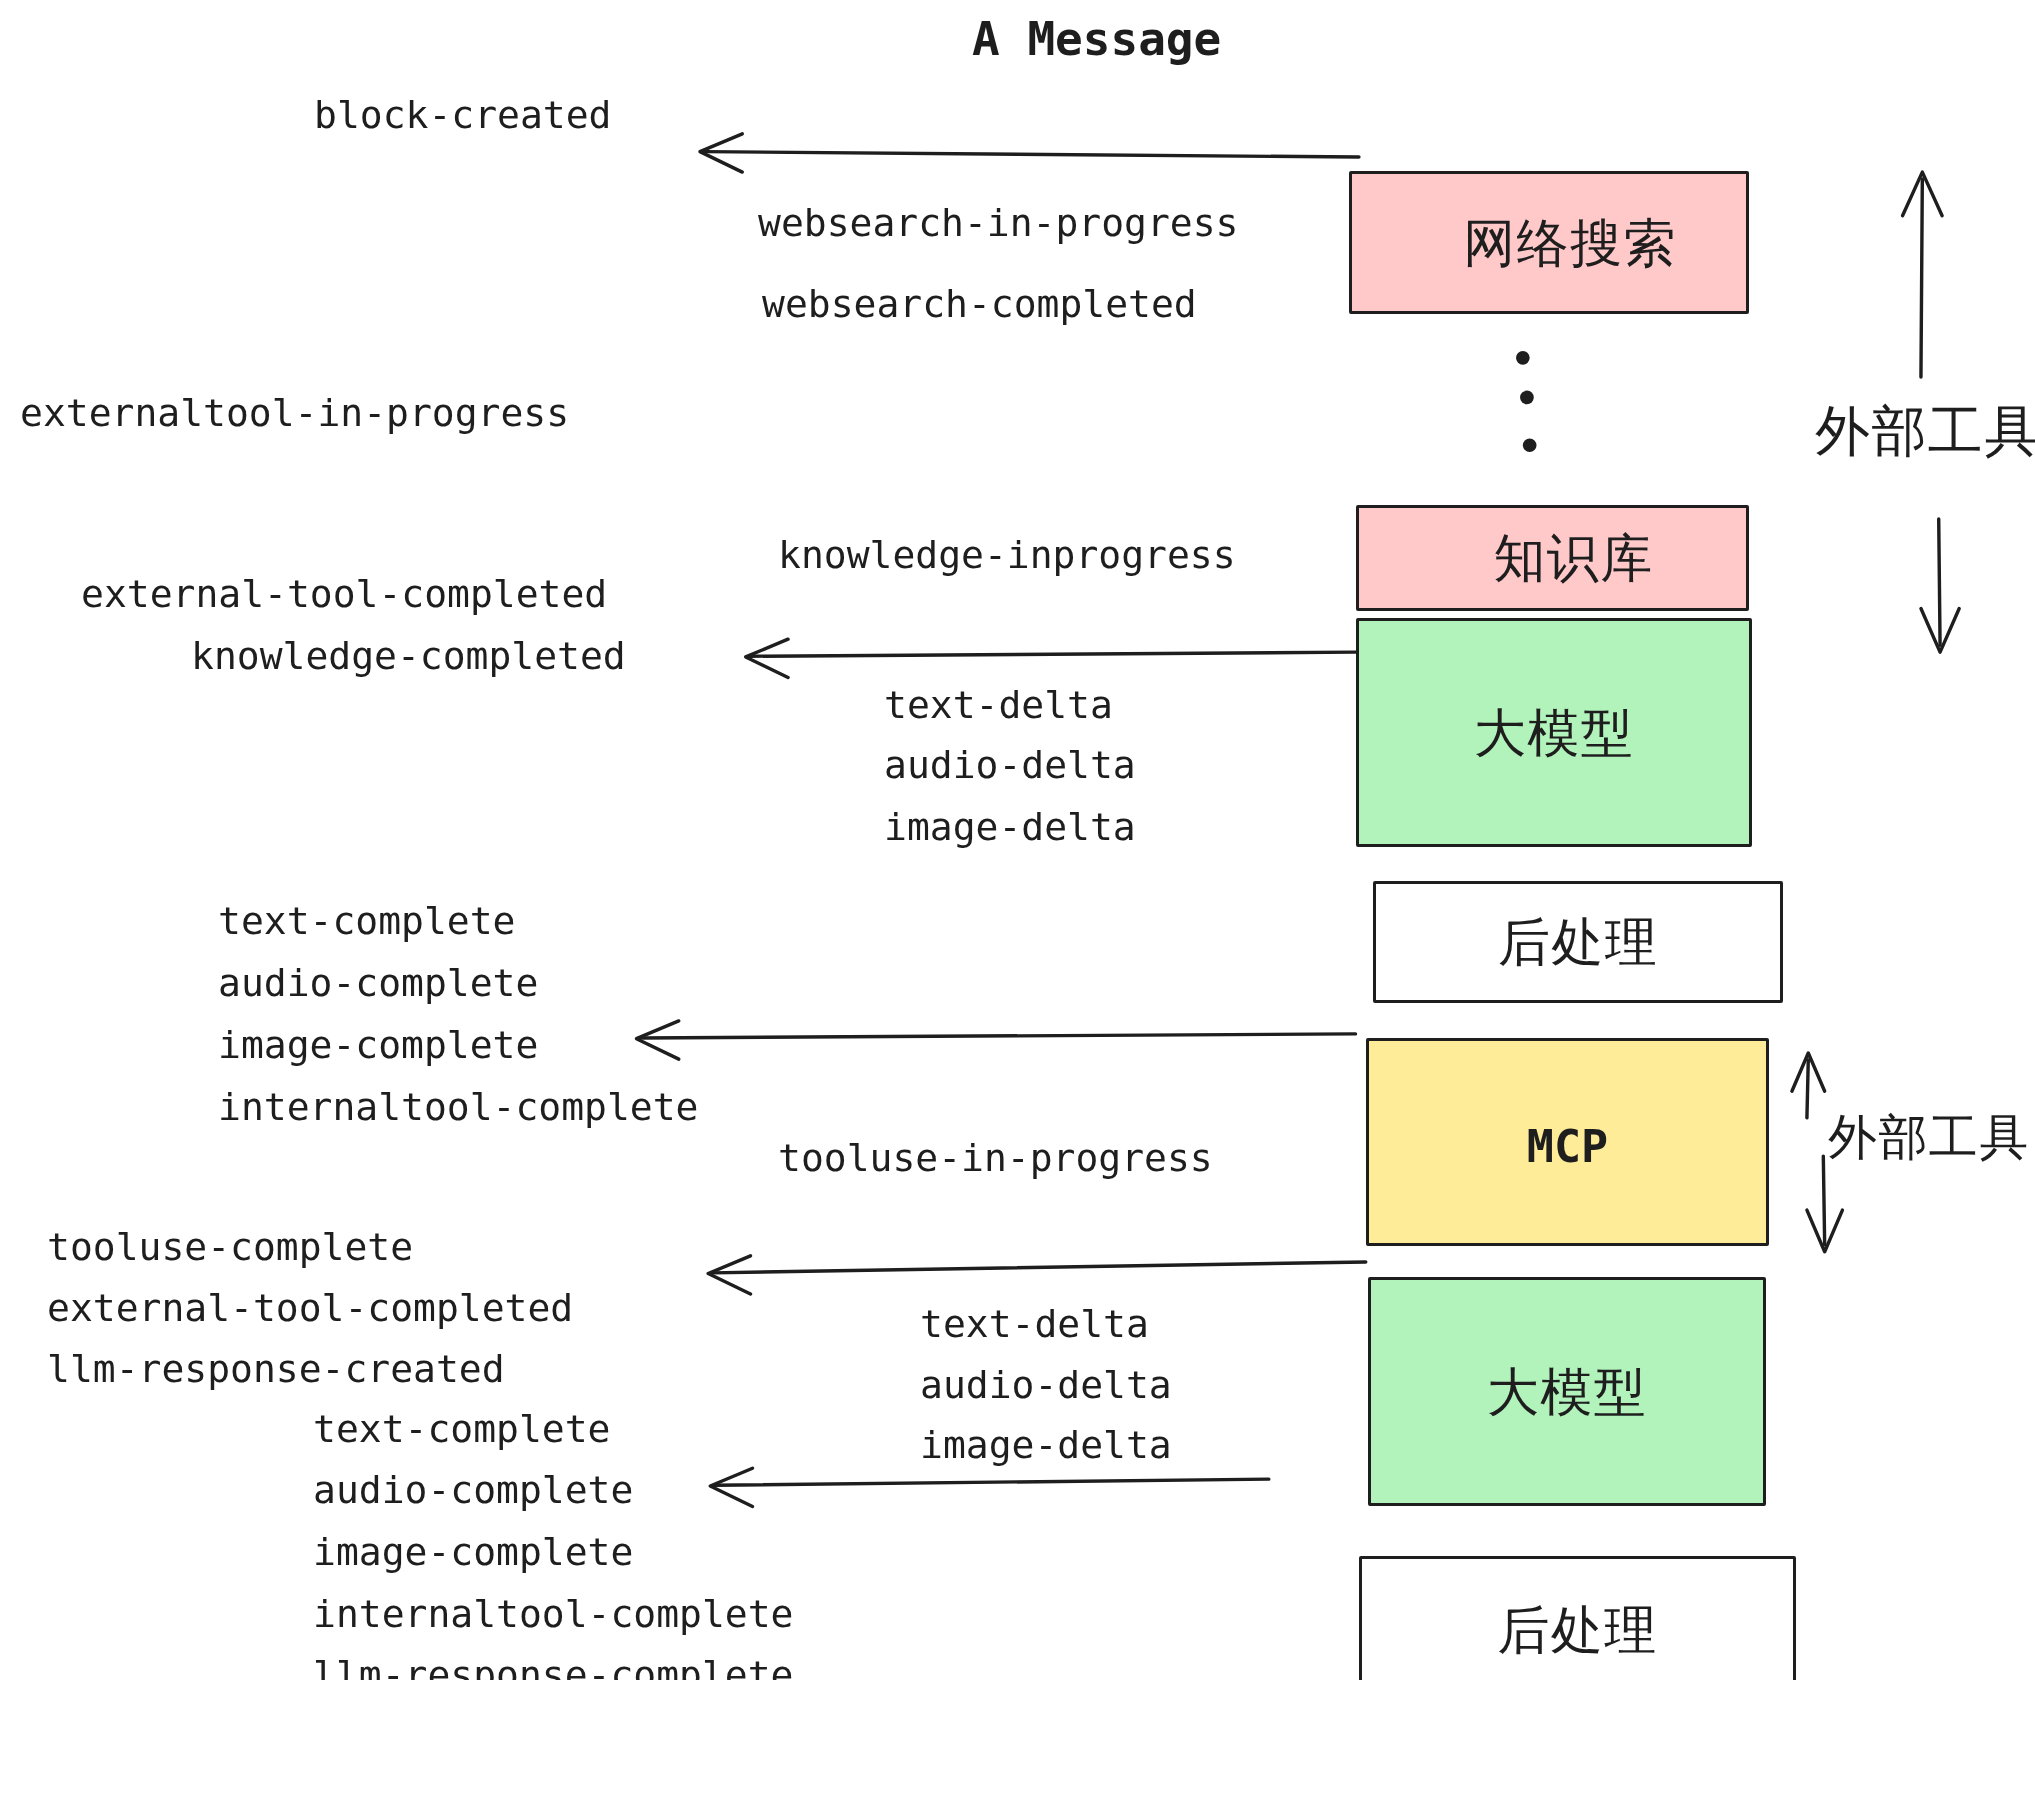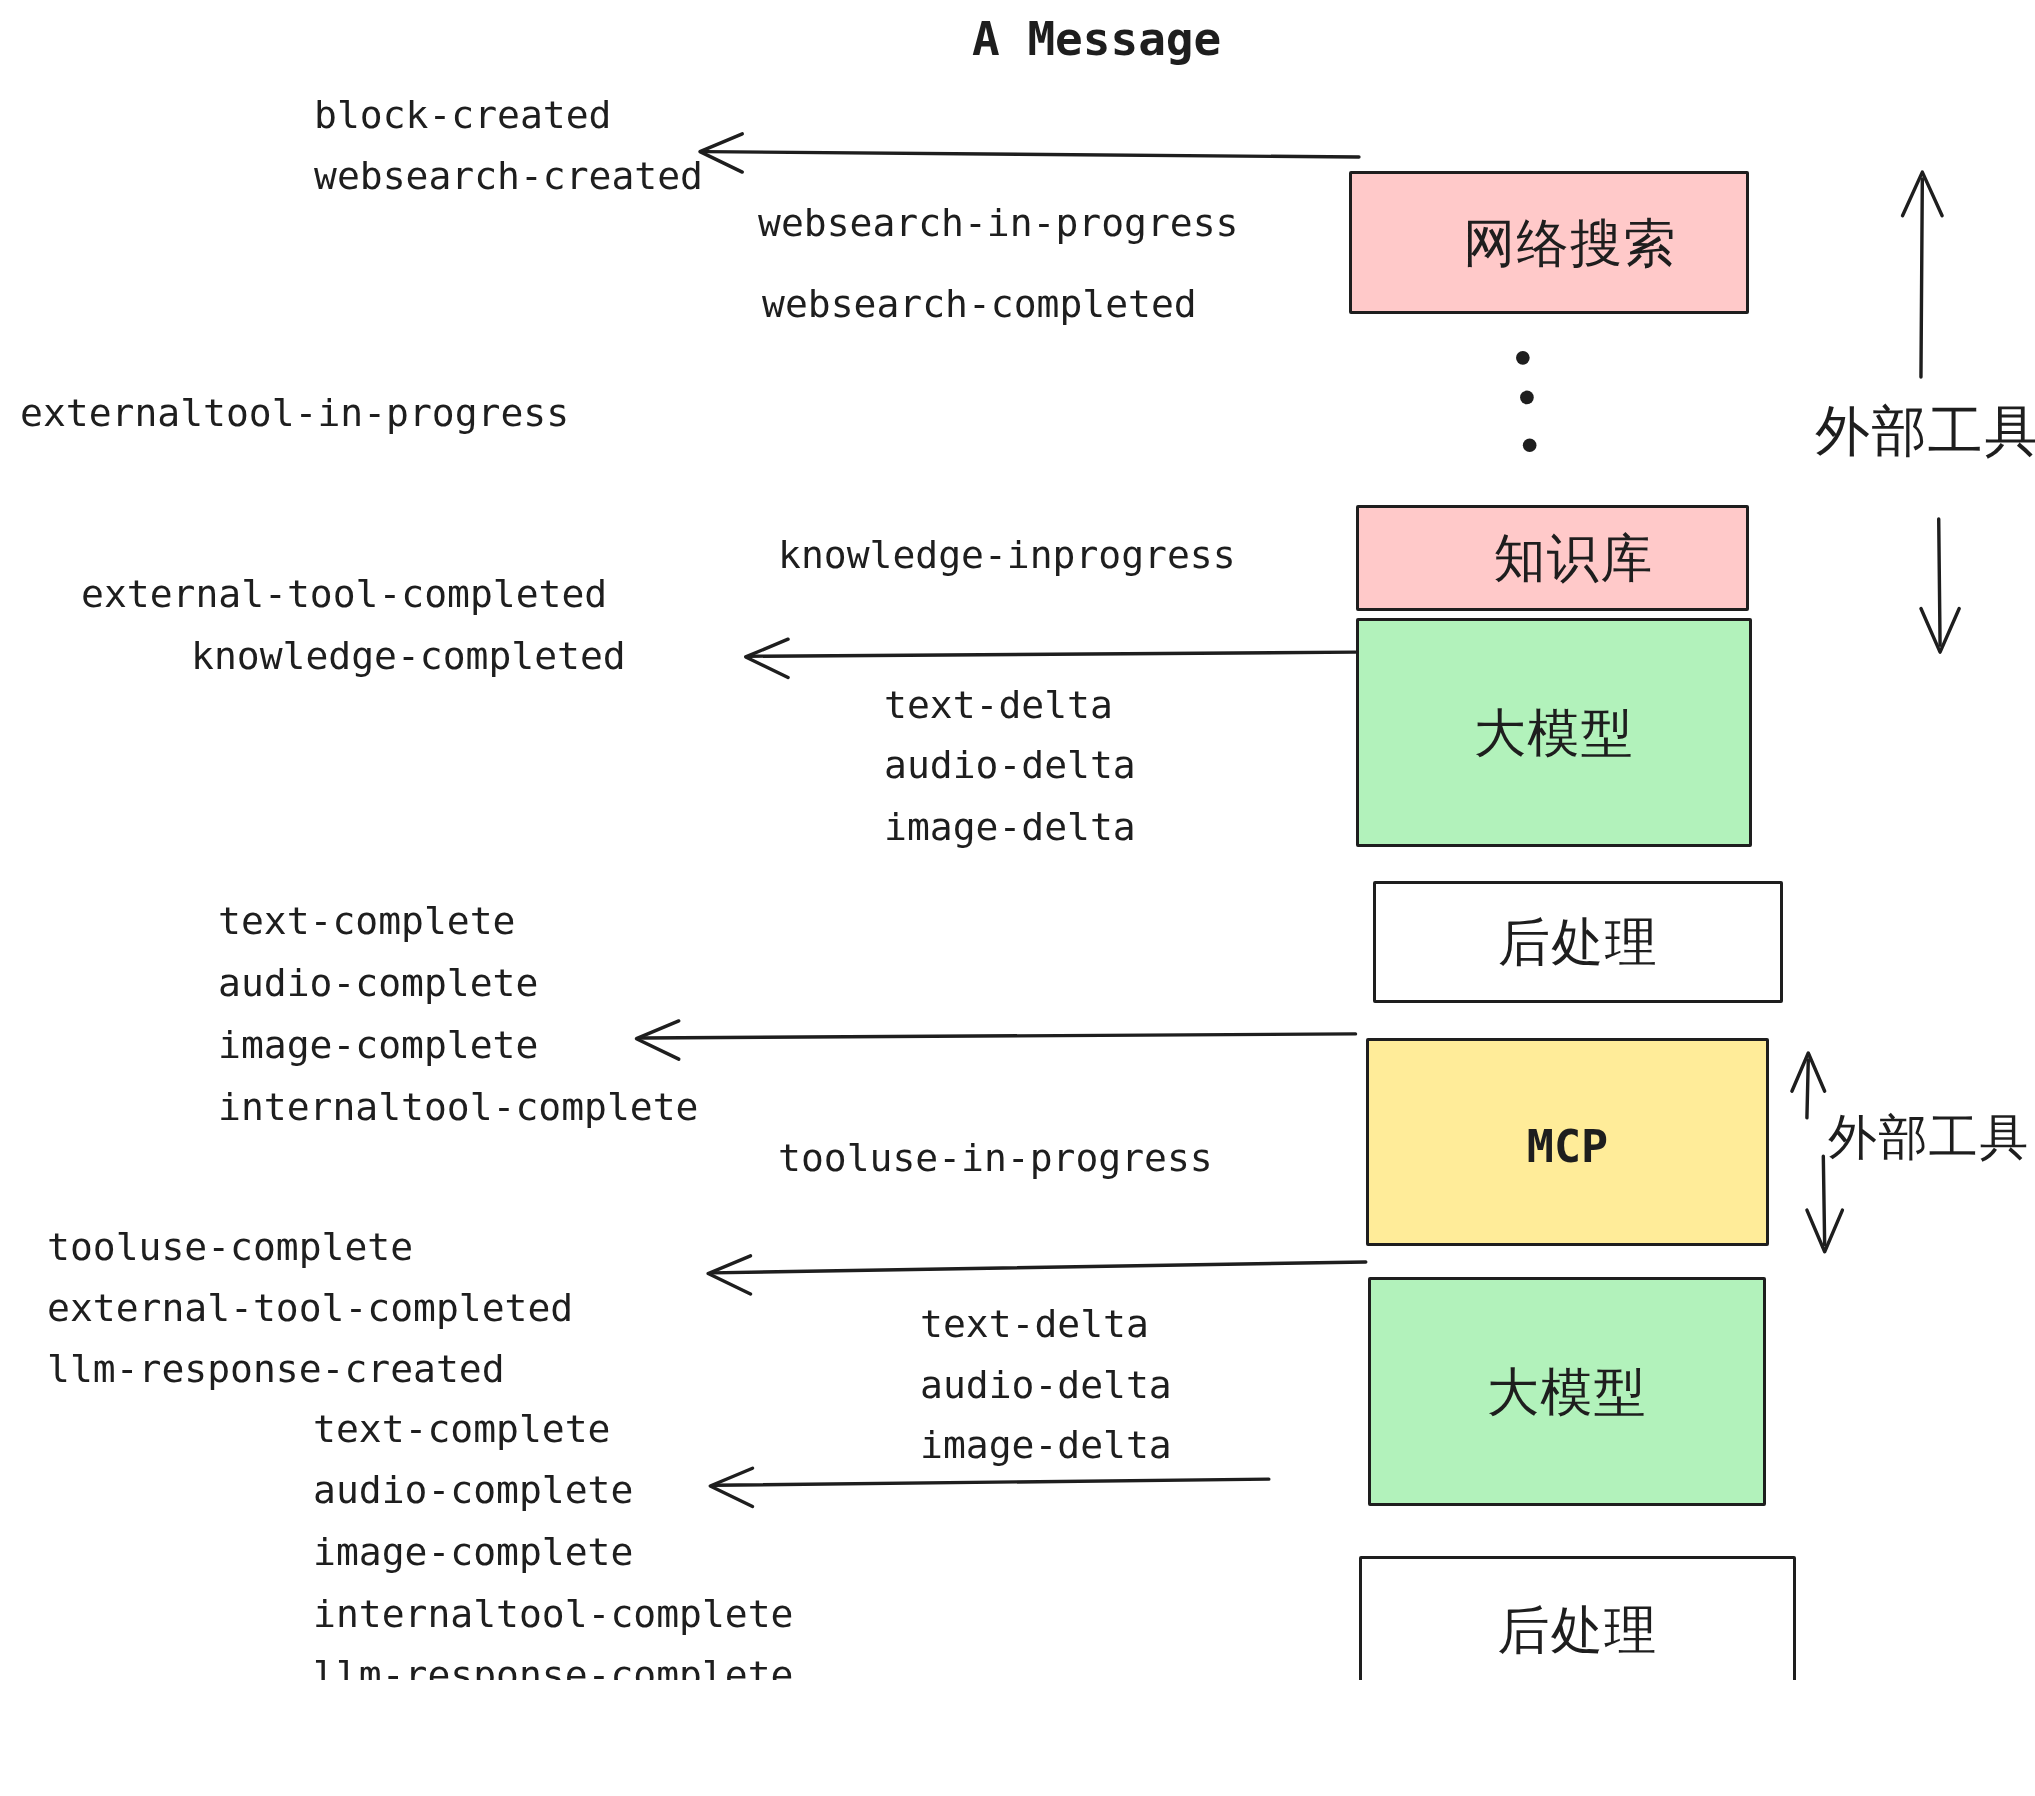--- a/index.html
+++ b/index.html
@@ -51,21 +51,20 @@
   #arrows .dot{fill:var(--ink,#1e1e1e);stroke:none;}
 </style>
 </head>
 <body>
 
 <div id="canvas">
 
   <div class="title" style="left:972px;top:15px;">A Message</div>
 
   <div class="evt" style="left:314px;top:96px;">block-created</div>
-  <div class="evt" style="left:314px;top:157px;">websearch-created</div>
   <div class="evt" style="left:758px;top:204px;">websearch-in-progress</div>
   <div class="evt" style="left:762px;top:285px;">websearch-completed</div>
   <div class="evt" style="left:20px;top:394px;">externaltool-in-progress</div>
   <div class="evt" style="left:778px;top:536px;">knowledge-inprogress</div>
   <div class="evt" style="left:81px;top:575px;">external-tool-completed</div>
   <div class="evt" style="left:191px;top:637px;">knowledge-completed</div>
   <div class="evt" style="left:884px;top:686px;">text-delta</div>
   <div class="evt" style="left:884px;top:746px;">audio-delta</div>
   <div class="evt" style="left:884px;top:808px;">image-delta</div>
   <div class="evt" style="left:218px;top:902px;">text-complete</div>

